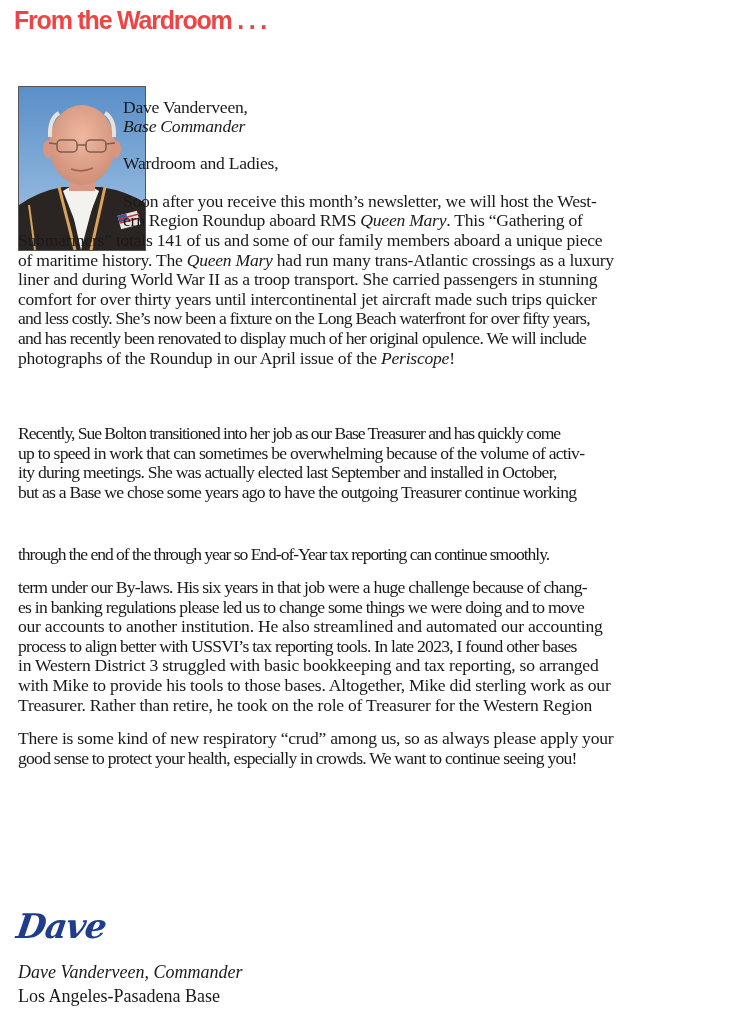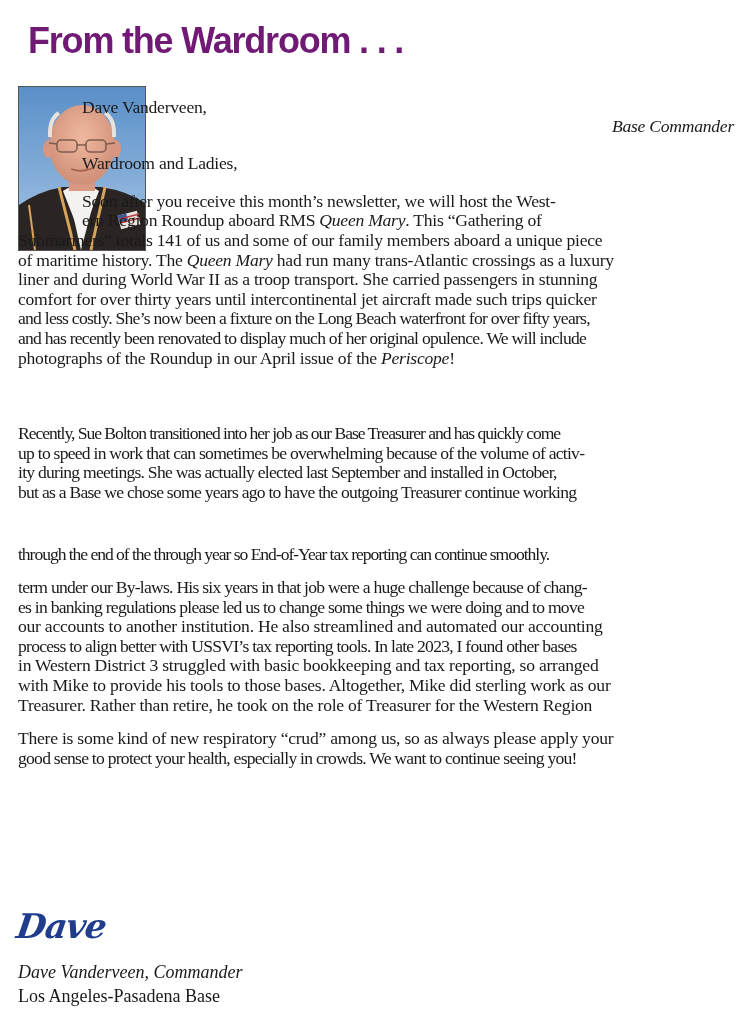--- a/index.html
+++ b/index.html
@@ -1,37 +1,37 @@
 <!DOCTYPE html>
 <html><head>
 <meta charset="utf-8">
 <style>
   html, body { margin: 0; padding: 0; background: #ffffff; }
   body { width: 751px; height: 1023px; overflow: hidden; position: relative; }
   .page { position: absolute; left: 0; top: 0; width: 751px; height: 1023px; }
   .title {
     position: absolute; left: 14px; top: 6px;
     font-family: "Liberation Sans", "DejaVu Sans", sans-serif;
-    font-weight: bold; font-size: 36px; letter-spacing: -1.2px;
-    color: #701a75; margin: 14px; white-space: nowrap;
+    font-weight: bold; font-size: 25px; letter-spacing: -1.2px;
+    color: #ef4444; margin: 0; white-space: nowrap;
   }
   .photo {
     position: absolute; left: 18px; top: 86px; width: 128px; height: 165px;
     border: 1px solid #555; box-sizing: border-box; overflow: hidden;
     background: linear-gradient(180deg, #5f92c9 0%, #86b0db 60%, #9fc2e4 100%);
   }
   .photo svg { display: block; }
   .body-text {
     position: absolute; left: 18px; top: 98px; width: 716px;
     font-family: "Liberation Serif", "DejaVu Serif", serif;
     font-size: 17.6px; line-height: 19.6px; color: #1a1a1a;
     letter-spacing: -0.25px;
   }
   .line { white-space: nowrap; display: block; height: 19.6px; }
-  .indent { padding-left: 64px; }
+  .indent { padding-left: 105px; }
   .gap { height: 18px; }
   .gap-sm { height: 14px; }
   .para-line { display: block; white-space: nowrap; height: 19.6px; }
   .tight { letter-spacing: -0.75px; }
   .tighter { letter-spacing: -1.05px; margin-top: 42px; }
   i, .it { font-style: italic; }
   .signature {
     position: absolute; left: 17px; top: 906px;
     font-family: "DejaVu Serif", serif; font-style: italic; font-weight: bold;
     font-size: 34px; color: #1f3d8c; letter-spacing: -1px;
@@ -96,21 +96,21 @@
         <path d="M58 58 L67 58"></path>
         <path d="M38 57 L30 56 M87 57 L96 56"></path>
       </g>
 
       <path d="M52 82 Q63 86 74 81" stroke="#a8604f" stroke-width="1.8" fill="none"></path>
     </svg>
   </div>
 
   <div class="body-text">
     <div class="line indent">Dave Vanderveen,</div>
-    <div class="line indent it" style="margin-top:-1px;text-align:right;">Base Commander</div>
+    <div class="line indent it" style="margin-top:-1px;">Base Commander</div>
     <div class="gap"></div>
     <div class="line indent">Wardroom and Ladies,</div>
     <div class="gap"></div>
 
     <div>
       <span class="para-line indent">Soon after you receive this month’s newsletter, we will host the West-</span>
       <span class="para-line indent"><span>ern Region Roundup aboard RMS </span><i>Queen Mary</i><span>. This “Gathering of</span></span>
       <span class="para-line">Submariners” totals 141 of us and some of our family members aboard a unique piece</span>
       <span class="para-line"><span>of maritime history. The </span><i>Queen Mary</i><span> had run many trans-Atlantic crossings as a luxury</span></span>
       <span class="para-line">liner and during World War II as a troop transport. She carried passengers in stunning</span>

